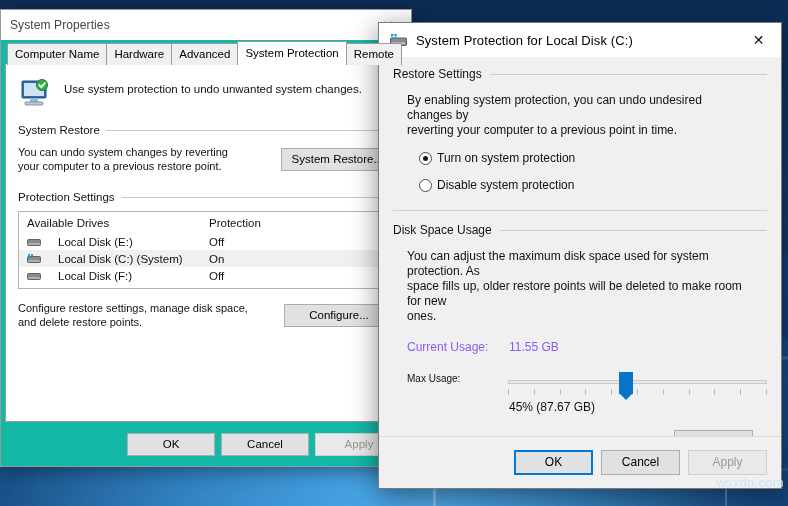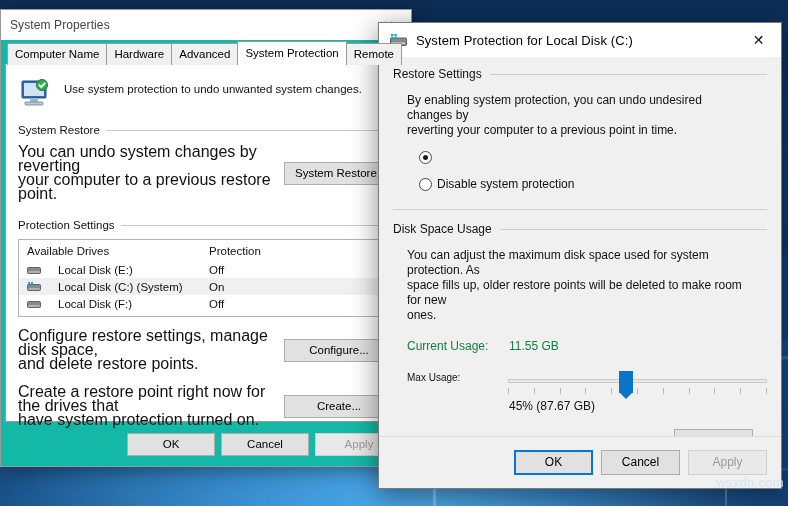--- a/index.html
+++ b/index.html
@@ -164,21 +164,21 @@
   }
   .group-header .rule {
     flex: 1; height: 1px; background: #c8c8c8;
   }
 
   .row {
     display: flex; align-items: center;
     justify-content: space-between;
     margin: 9px 12px 0 12px;
   }
-  .row .desc { font-size: 16px; color: #111; line-height: 14px; }
+  .row .desc { font-size: 11px; color: #111; line-height: 14px; }
 
   .btn {
     font-family: "Liberation Sans", sans-serif;
     font-size: 11.5px;
     color: #000;
     background: #e1e1e1;
     border: 1px solid #adadad;
     height: 23px;
     min-width: 88px;
     padding: 0 10px;
@@ -255,21 +255,21 @@
     position: relative; flex:0 0 13px;
   }
   .radio.on::after {
     content:""; position:absolute; left:3px; top:3px;
     width:5px; height:5px; border-radius:50%; background:#1a1a1a;
   }
   .sep-line { height:1px; background:#d0d0d0; margin: 18px 0 0 0; }
 
   .usage-row {
     display:flex; margin: 16px 0 0 14px;
-    font-size:12px; color:#15803d;
+    font-size:12px; color:#8b5cf6;
   }
   .usage-row .lbl { width: 102px; }
 
   .slider-row { display:flex; align-items:flex-start; margin: 18px 0 0 14px; }
   .slider-row .lbl { width: 102px; font-size:10px; color:#111; padding-top:1px; }
   .slider { position: relative; width: 262px; height: 26px; }
   .slider .track {
     position:absolute; left:0; right:0; top:8px; height:4px;
     background:#e9e9e9; border:1px solid #c9c9c9;
   }
@@ -425,27 +425,20 @@
     </div>
 
     <div class="row" style="margin-top:12px">
       <div class="desc">
         <div>Configure restore settings, manage disk space,</div>
         <div>and delete restore points.</div>
       </div>
       <button class="btn wide">Configure...</button>
     </div>
 
-    <div class="row" style="margin-top:14px">
-      <div class="desc">
-        <div>Create a restore point right now for the drives that</div>
-        <div>have system protection turned on.</div>
-      </div>
-      <button class="btn wide">Create...</button>
-    </div>
 
   </div>
 
   <div class="footer-btns">
     <button class="btn">OK</button>
     <button class="btn">Cancel</button>
     <button class="btn disabled">Apply</button>
   </div>
 </div>
 
@@ -473,20 +466,21 @@
       <span class="rule"></span>
     </div>
 
     <p class="para">
       <span>By enabling system protection, you can undo undesired changes by</span><br>
       <span>reverting your computer to a previous point in time.</span>
     </p>
 
     <div class="radio-row">
       <span class="radio on"></span>
+      <span>Turn on system protection</span>
     </div>
     <div class="radio-row">
       <span class="radio"></span>
       <span>Disable system protection</span>
     </div>
 
     <div class="sep-line"></div>
 
     <div class="ghdr" style="margin-top:12px">
       <span>Disk Space Usage</span>

